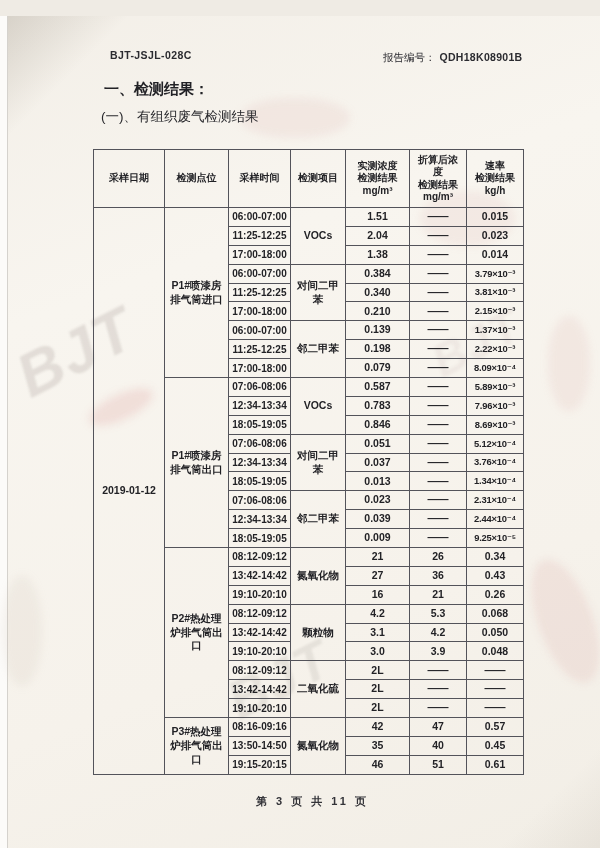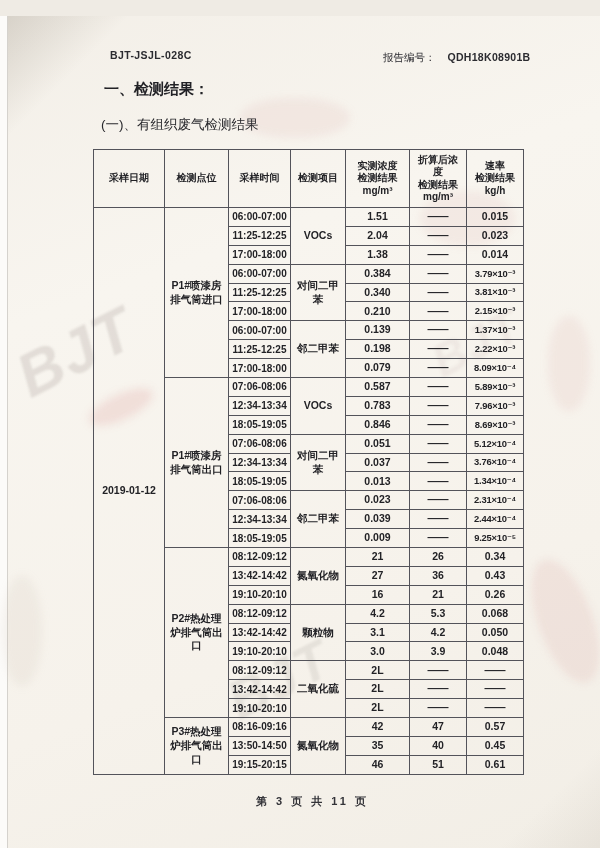--- a/index.html
+++ b/index.html
@@ -19,24 +19,24 @@
     position:absolute;left:0;top:0;width:7px;height:100%;
     background:#fcfbf9;border-right:1px solid rgba(110,105,95,.28);
   }
   .corner-shade{
     position:absolute;inset:0;pointer-events:none;
     background:linear-gradient(135deg,rgba(190,183,172,.55) 0%,rgba(190,183,172,0) 9%),
                linear-gradient(315deg,rgba(200,192,182,.25) 0%,rgba(200,192,182,0) 7%);
   }
   
   .doc-code{position:absolute;left:110px;top:33px;font-size:10.5px;font-weight:bold;letter-spacing:.4px;color:#2b2b30;}
-  .report-no{position:absolute;left:383px;top:35px;font-size:10.5px;color:#2b2b30;display:flex;gap:12px;}
+  .report-no{position:absolute;left:383px;top:35px;font-size:10.5px;color:#2b2b30;display:flex;gap:4px;}
   .report-no .num{font-weight:bold;letter-spacing:.3px;}
   .sec-title{position:absolute;left:104px;top:64px;font-size:15px;font-weight:bold;color:#222226;}
-  .sub-title{position:absolute;left:101px;top:100px;font-size:13.5px;color:#28282c;}
+  .sub-title{position:absolute;left:101px;top:92px;font-size:13.5px;color:#28282c;}
   
   .tbl-wrap{position:absolute;left:93px;top:133px;width:430px;}
   table.results{
     border-collapse:collapse;table-layout:fixed;width:430px;
     font-size:10.5px;color:#222226;
   }
   table.results th,table.results td{
     border:1px solid #53535a;
     text-align:center;vertical-align:middle;
     padding:0 1px;white-space:pre-line;line-height:1.3;

